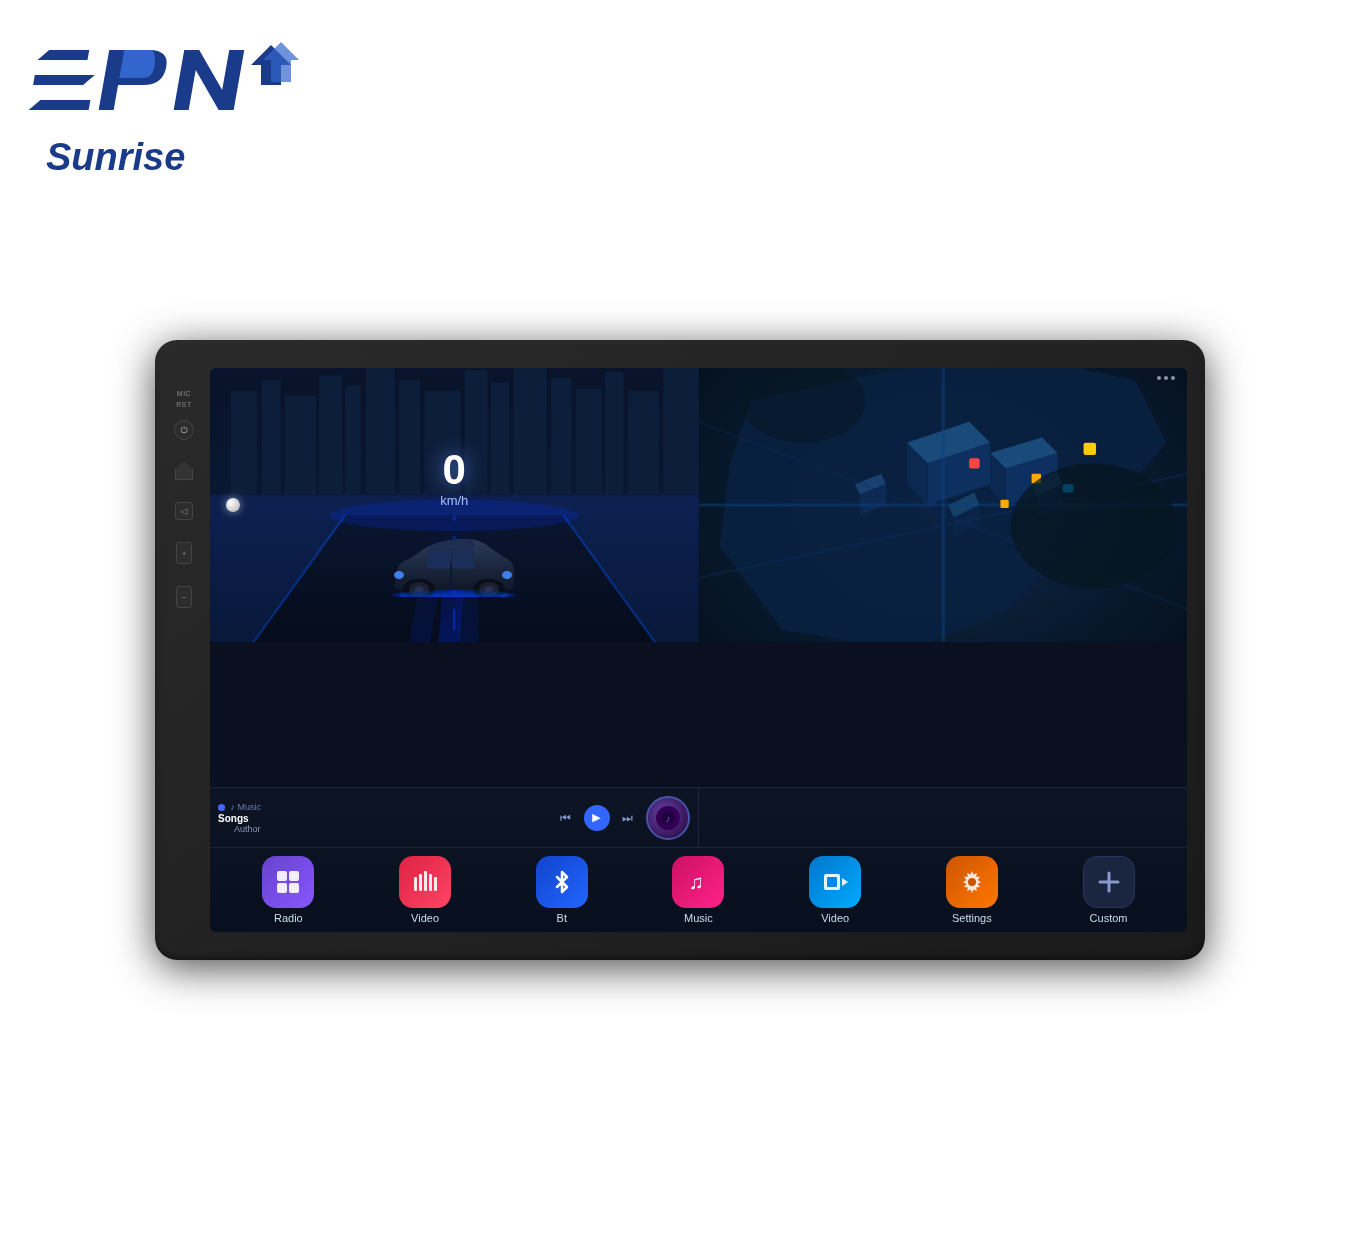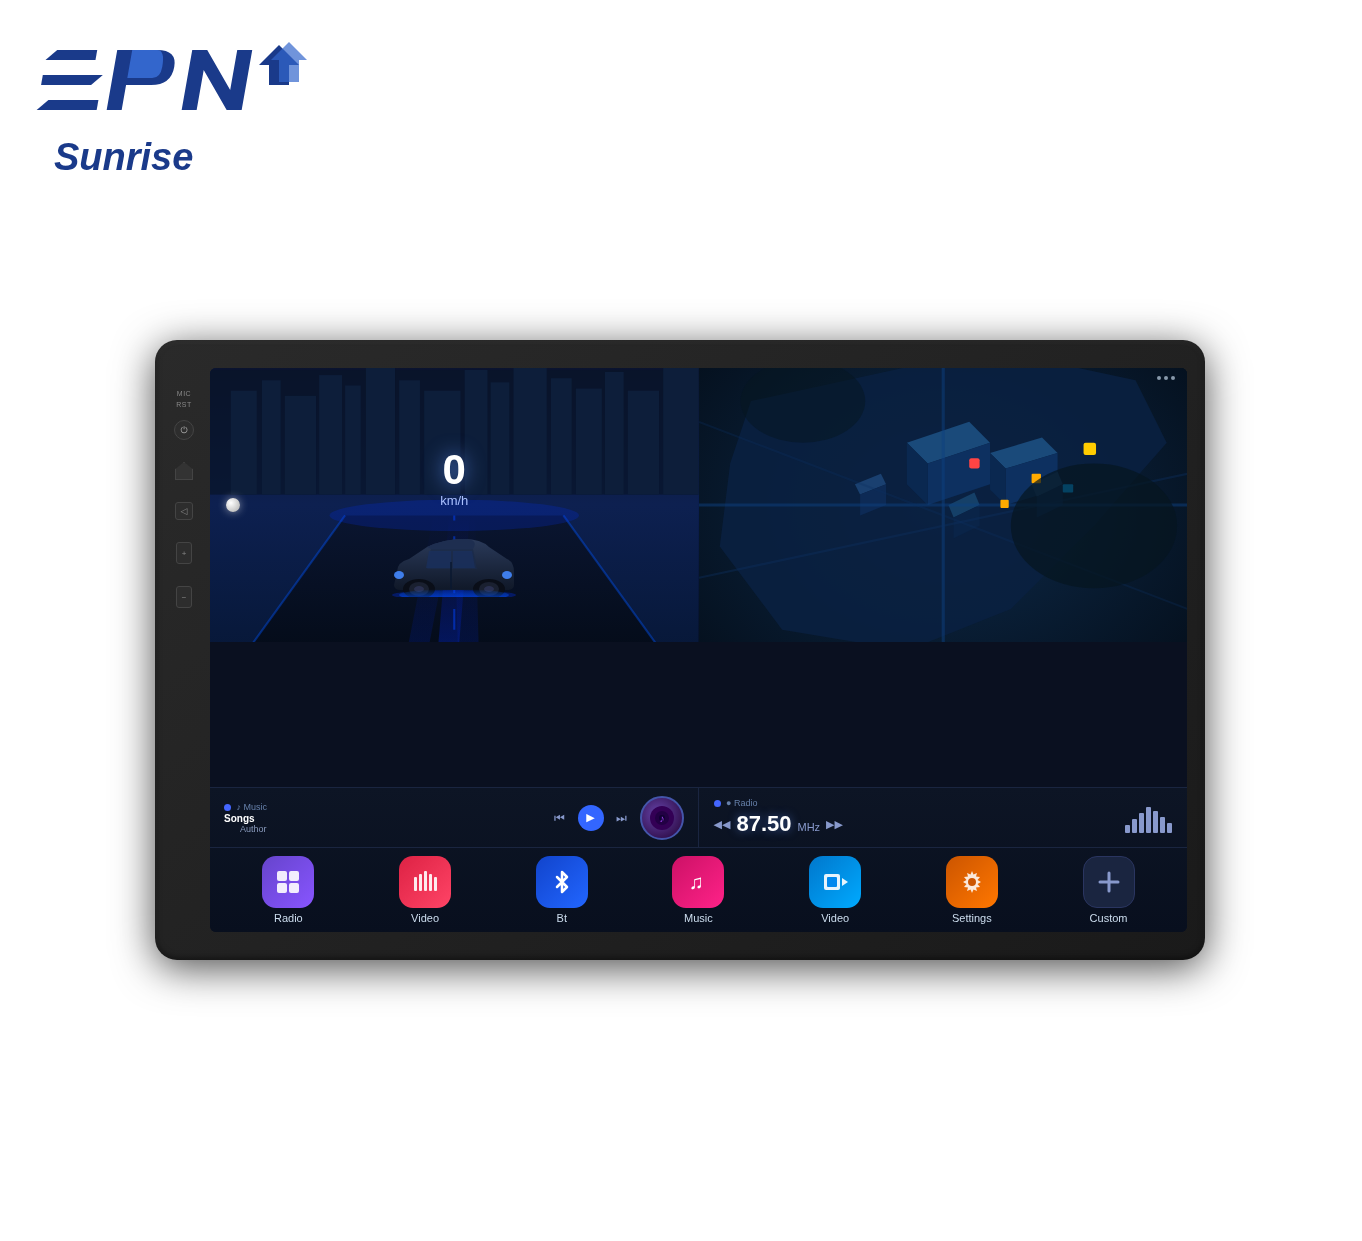--- a/index.html
+++ b/index.html
@@ -9,21 +9,21 @@
       background: #ffffff;
       font-family: Arial, sans-serif;
       position: relative;
       overflow: hidden;
     }
 
     
     .logo-area {
       position: absolute;
       top: 30px;
-      left: 24px;
+      left: 16px;
       width: 320px;
       height: 160px;
     }
 
     .logo-svg {
       width: 100%;
       height: 100%;
     }
 
     
@@ -220,21 +220,21 @@
       display: grid;
       grid-template-columns: 1fr 1fr;
       height: 65px;
       border-top: 1px solid #1a2540;
       border-bottom: 1px solid #1a2540;
     }
 
     .music-widget {
       display: flex;
       align-items: center;
-      padding: 0 14px;
+      padding: 0 8px;
       gap: 8px;
       border-right: 1px solid #1a2540;
     }
 
     .music-info {
       flex: 1;
       min-width: 0;
     }
 
     .music-label {
@@ -659,43 +659,20 @@
               <div class="album-art">
                 <svg width="28" height="28" viewBox="0 0 28 28">
                   <circle cx="14" cy="14" r="12" fill="#330055"></circle>
                   <circle cx="14" cy="14" r="7" fill="#220044"></circle>
                   <circle cx="14" cy="14" r="3" fill="#110033"></circle>
                   <text x="14" y="18" text-anchor="middle" fill="#aa44ff" font-size="10">♪</text>
                 </svg>
               </div>
             </div>
 
-            <div class="radio-widget">
-              <div style="display:flex; flex-direction:column; gap:3px; flex:1;">
-                <div class="radio-label">
-                  <span style="width:7px;height:7px;border-radius:50%;background:#4466ff;display:inline-block;margin-right:3px;vertical-align:middle;"></span>
-                  <span>● Radio</span>
-                </div>
-                <div class="radio-freq-row">
-                  <span class="radio-prev">◀◀</span>
-                  <span class="radio-freq">87.50</span>
-                  <span class="radio-mhz">MHz</span>
-                  <span class="radio-prev">▶▶</span>
-                </div>
-              </div>
-              <div class="radio-bars">
-                <div class="radio-bar" style="height:8px;"></div>
-                <div class="radio-bar" style="height:14px;"></div>
-                <div class="radio-bar" style="height:20px;"></div>
-                <div class="radio-bar" style="height:26px;"></div>
-                <div class="radio-bar" style="height:22px;"></div>
-                <div class="radio-bar" style="height:16px;"></div>
-                <div class="radio-bar" style="height:10px;"></div>
-              </div>
-            </div>
           </div>
 
           <div class="app-icons-row">
 
             <div class="app-icon">
               <div class="app-icon-img apps-icon">
                 <svg width="26" height="26" viewBox="0 0 26 26">
                   <rect x="2" y="2" width="10" height="10" rx="2" fill="white" opacity="0.9"></rect>
                   <rect x="14" y="2" width="10" height="10" rx="2" fill="white" opacity="0.9"></rect>
                   <rect x="2" y="14" width="10" height="10" rx="2" fill="white" opacity="0.9"></rect>

